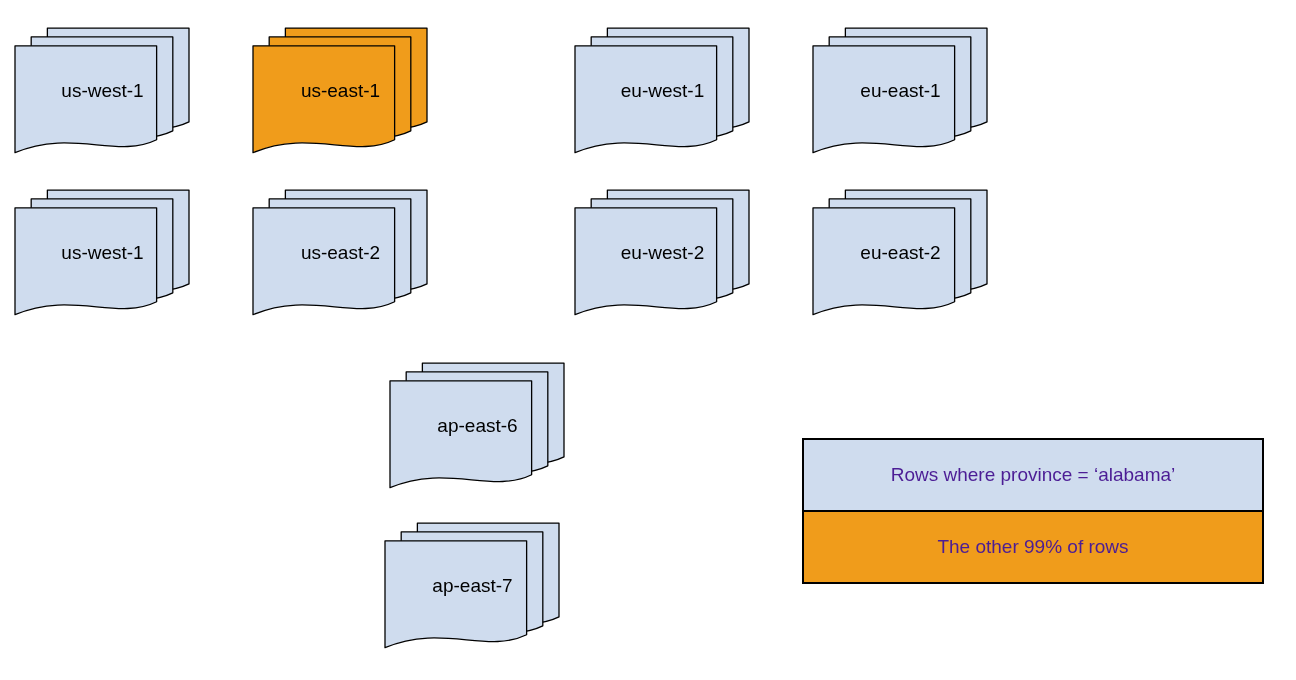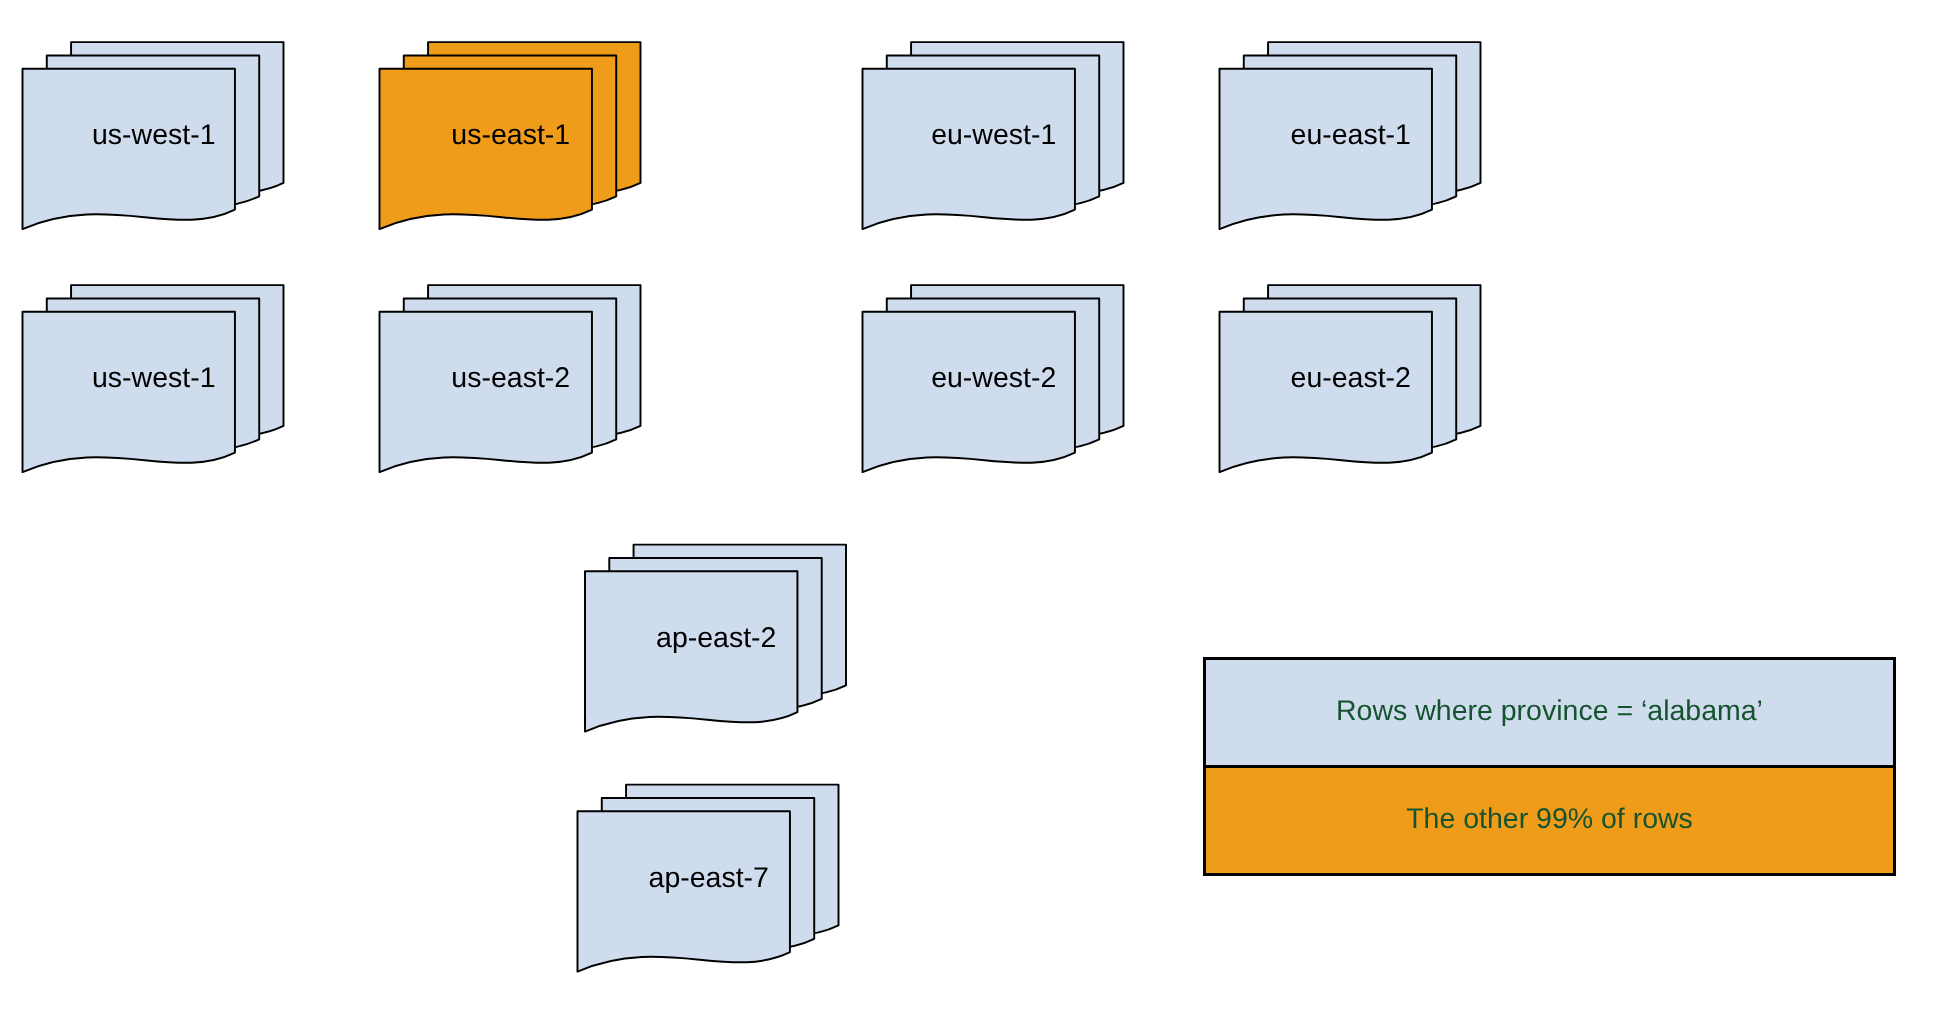--- a/index.html
+++ b/index.html
@@ -54,21 +54,21 @@
     width: 462px;
     border: 2px solid var(--stroke, #000);
     box-sizing: border-box;
   }
   .legend-row {
     height: 70px;
     display: flex;
     align-items: center;
     justify-content: center;
     font-size: 19px;
-    color: #14532d;
+    color: #4c1d95;
   }
   .legend-row.blue {
     background: var(--light-blue, #cfdcee);
     border-bottom: 2px solid var(--stroke, #000);
   }
   .legend-row.orange {
     background: var(--orange, #f09c1b);
   }
 </style>
 </head>
@@ -147,21 +147,21 @@
     </svg>
     <span class="doc-label">eu-east-2</span>
   </div>
 
   <div class="doc-stack" style="left:390px; top:348px;">
     <svg viewBox="0 0 215 158" aria-hidden="true">
       <path class="doc" transform="translate(40,0)" d="M0 0 H175 V116 C126 140, 70 102, 0 132 Z"></path>
       <path class="doc" transform="translate(20,11)" d="M0 0 H175 V116 C126 140, 70 102, 0 132 Z"></path>
       <path class="doc" transform="translate(0,22)" d="M0 0 H175 V116 C126 140, 70 102, 0 132 Z"></path>
     </svg>
-    <span class="doc-label">ap-east-2</span>
+    <span class="doc-label">ap-east-6</span>
   </div>
 
   <div class="doc-stack" style="left:385px; top:508px;">
     <svg viewBox="0 0 215 158" aria-hidden="true">
       <path class="doc" transform="translate(40,0)" d="M0 0 H175 V116 C126 140, 70 102, 0 132 Z"></path>
       <path class="doc" transform="translate(20,11)" d="M0 0 H175 V116 C126 140, 70 102, 0 132 Z"></path>
       <path class="doc" transform="translate(0,22)" d="M0 0 H175 V116 C126 140, 70 102, 0 132 Z"></path>
     </svg>
     <span class="doc-label">ap-east-7</span>
   </div>

